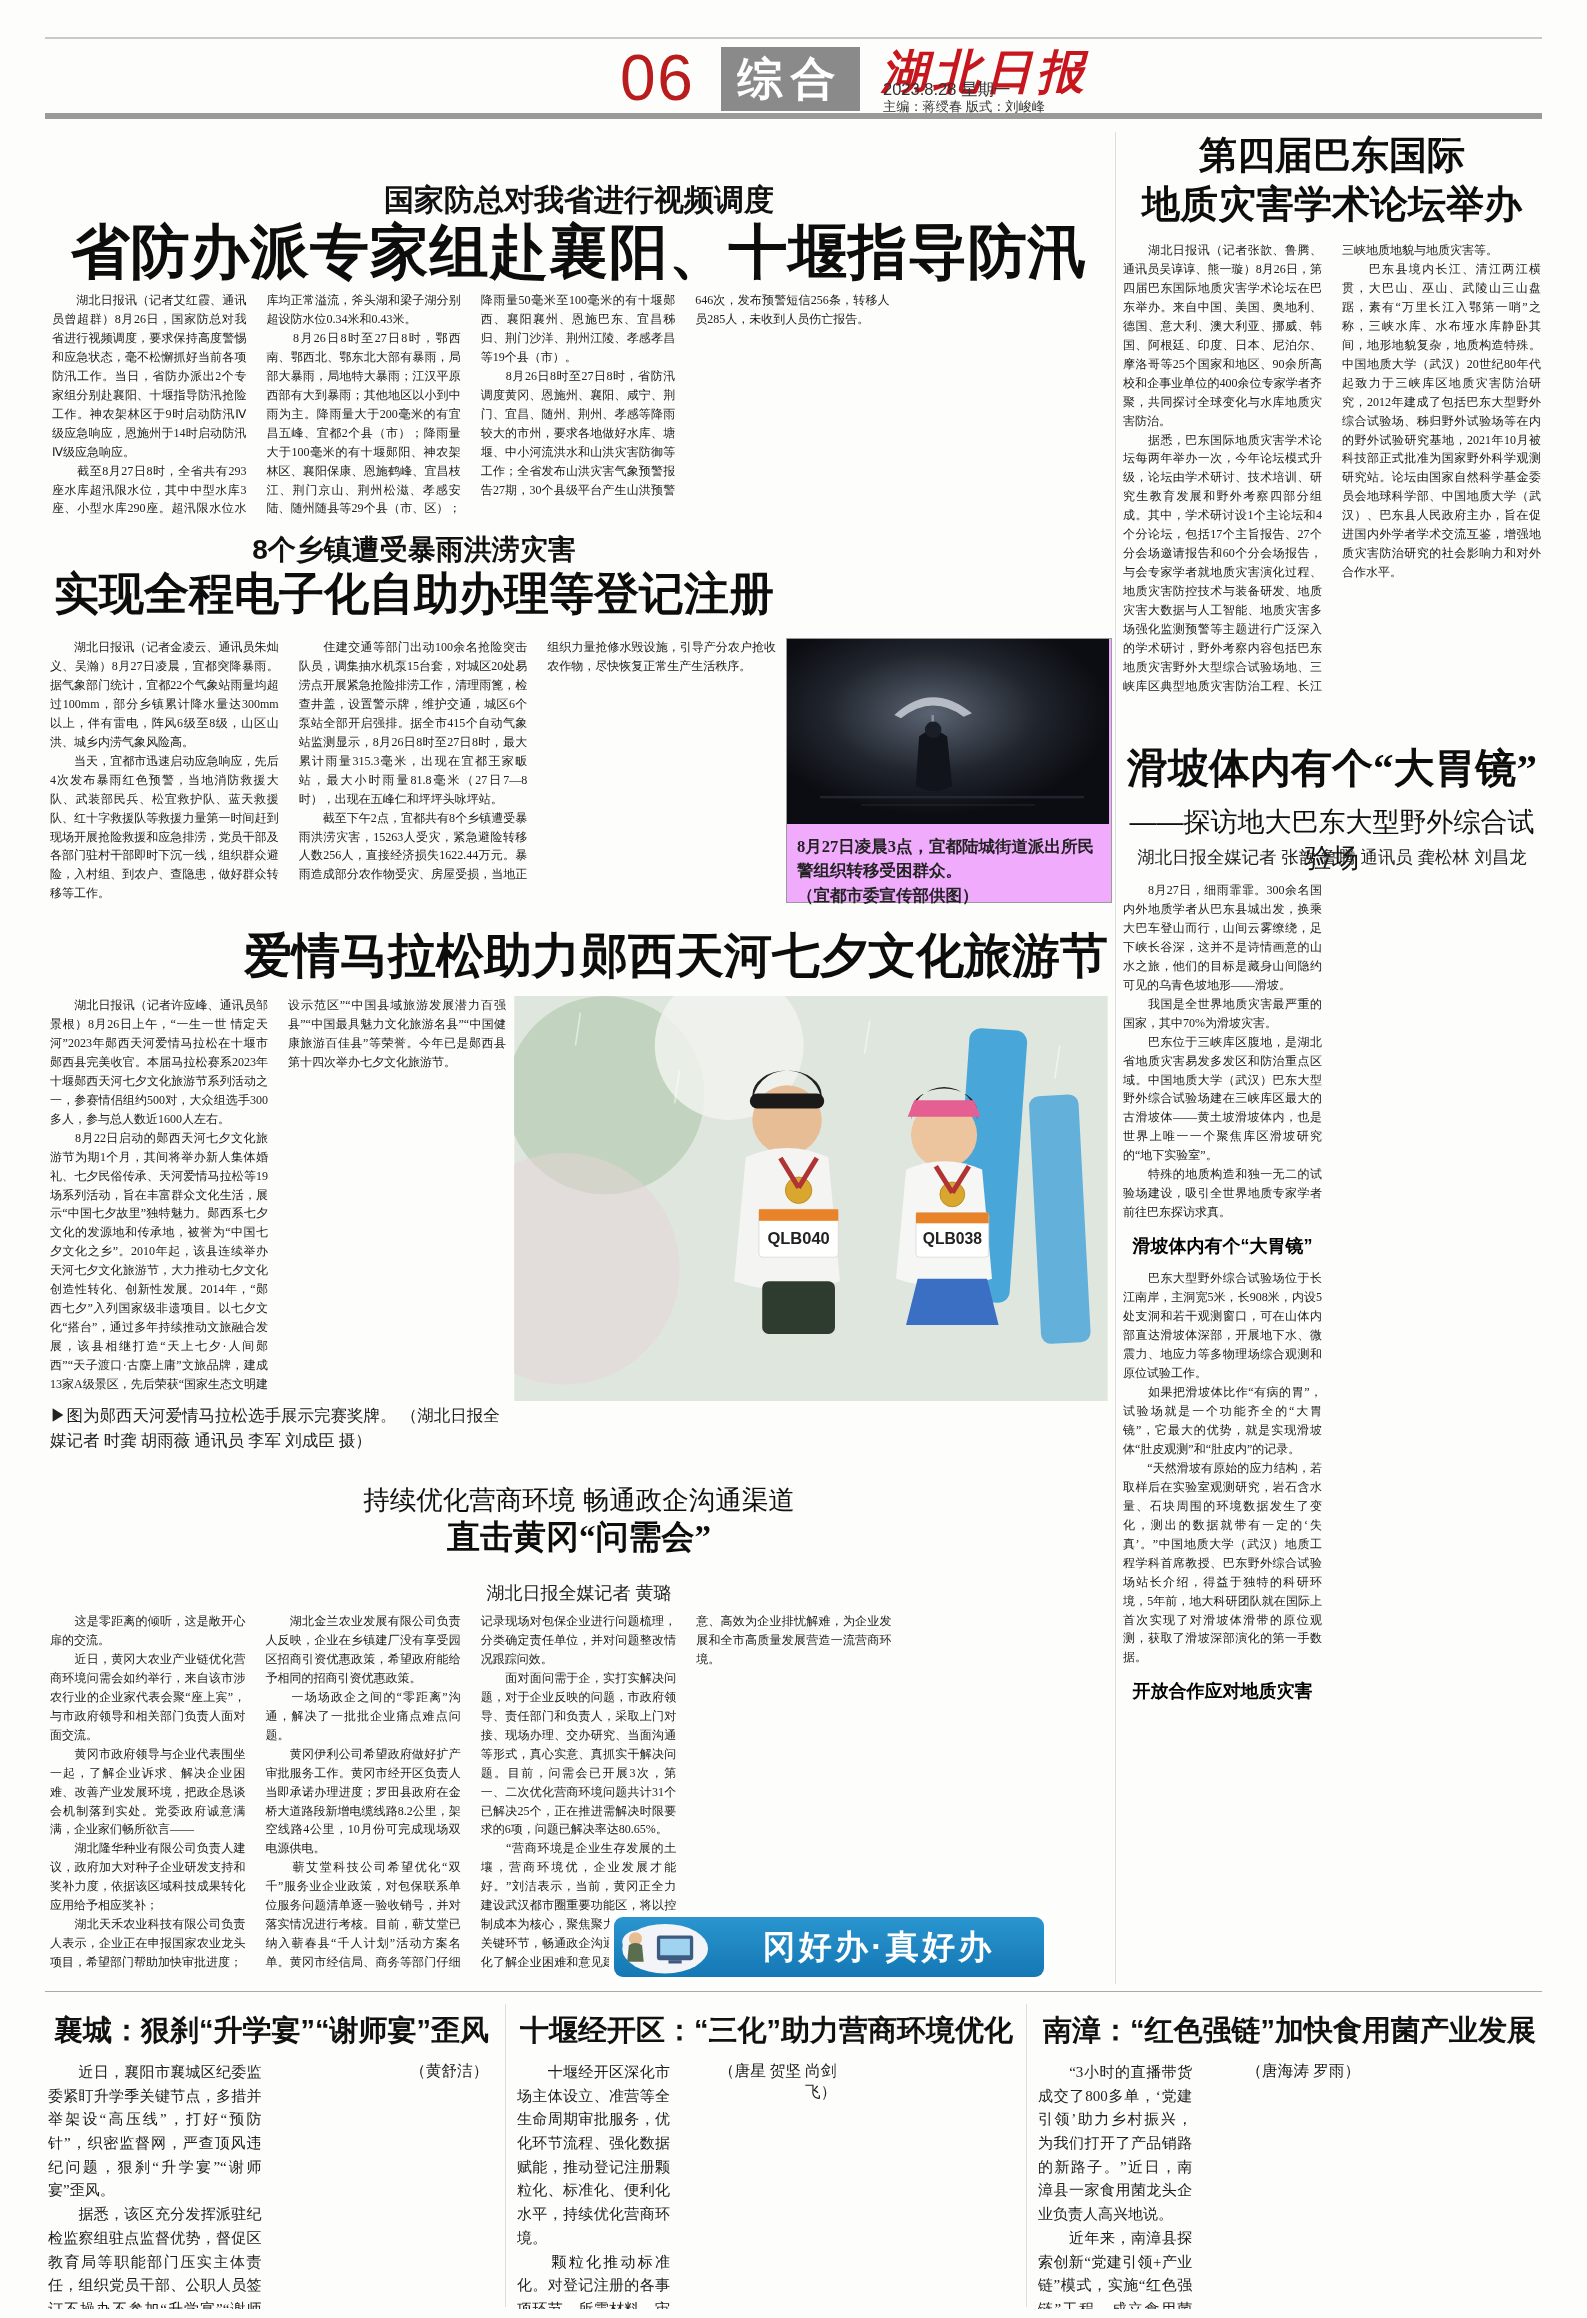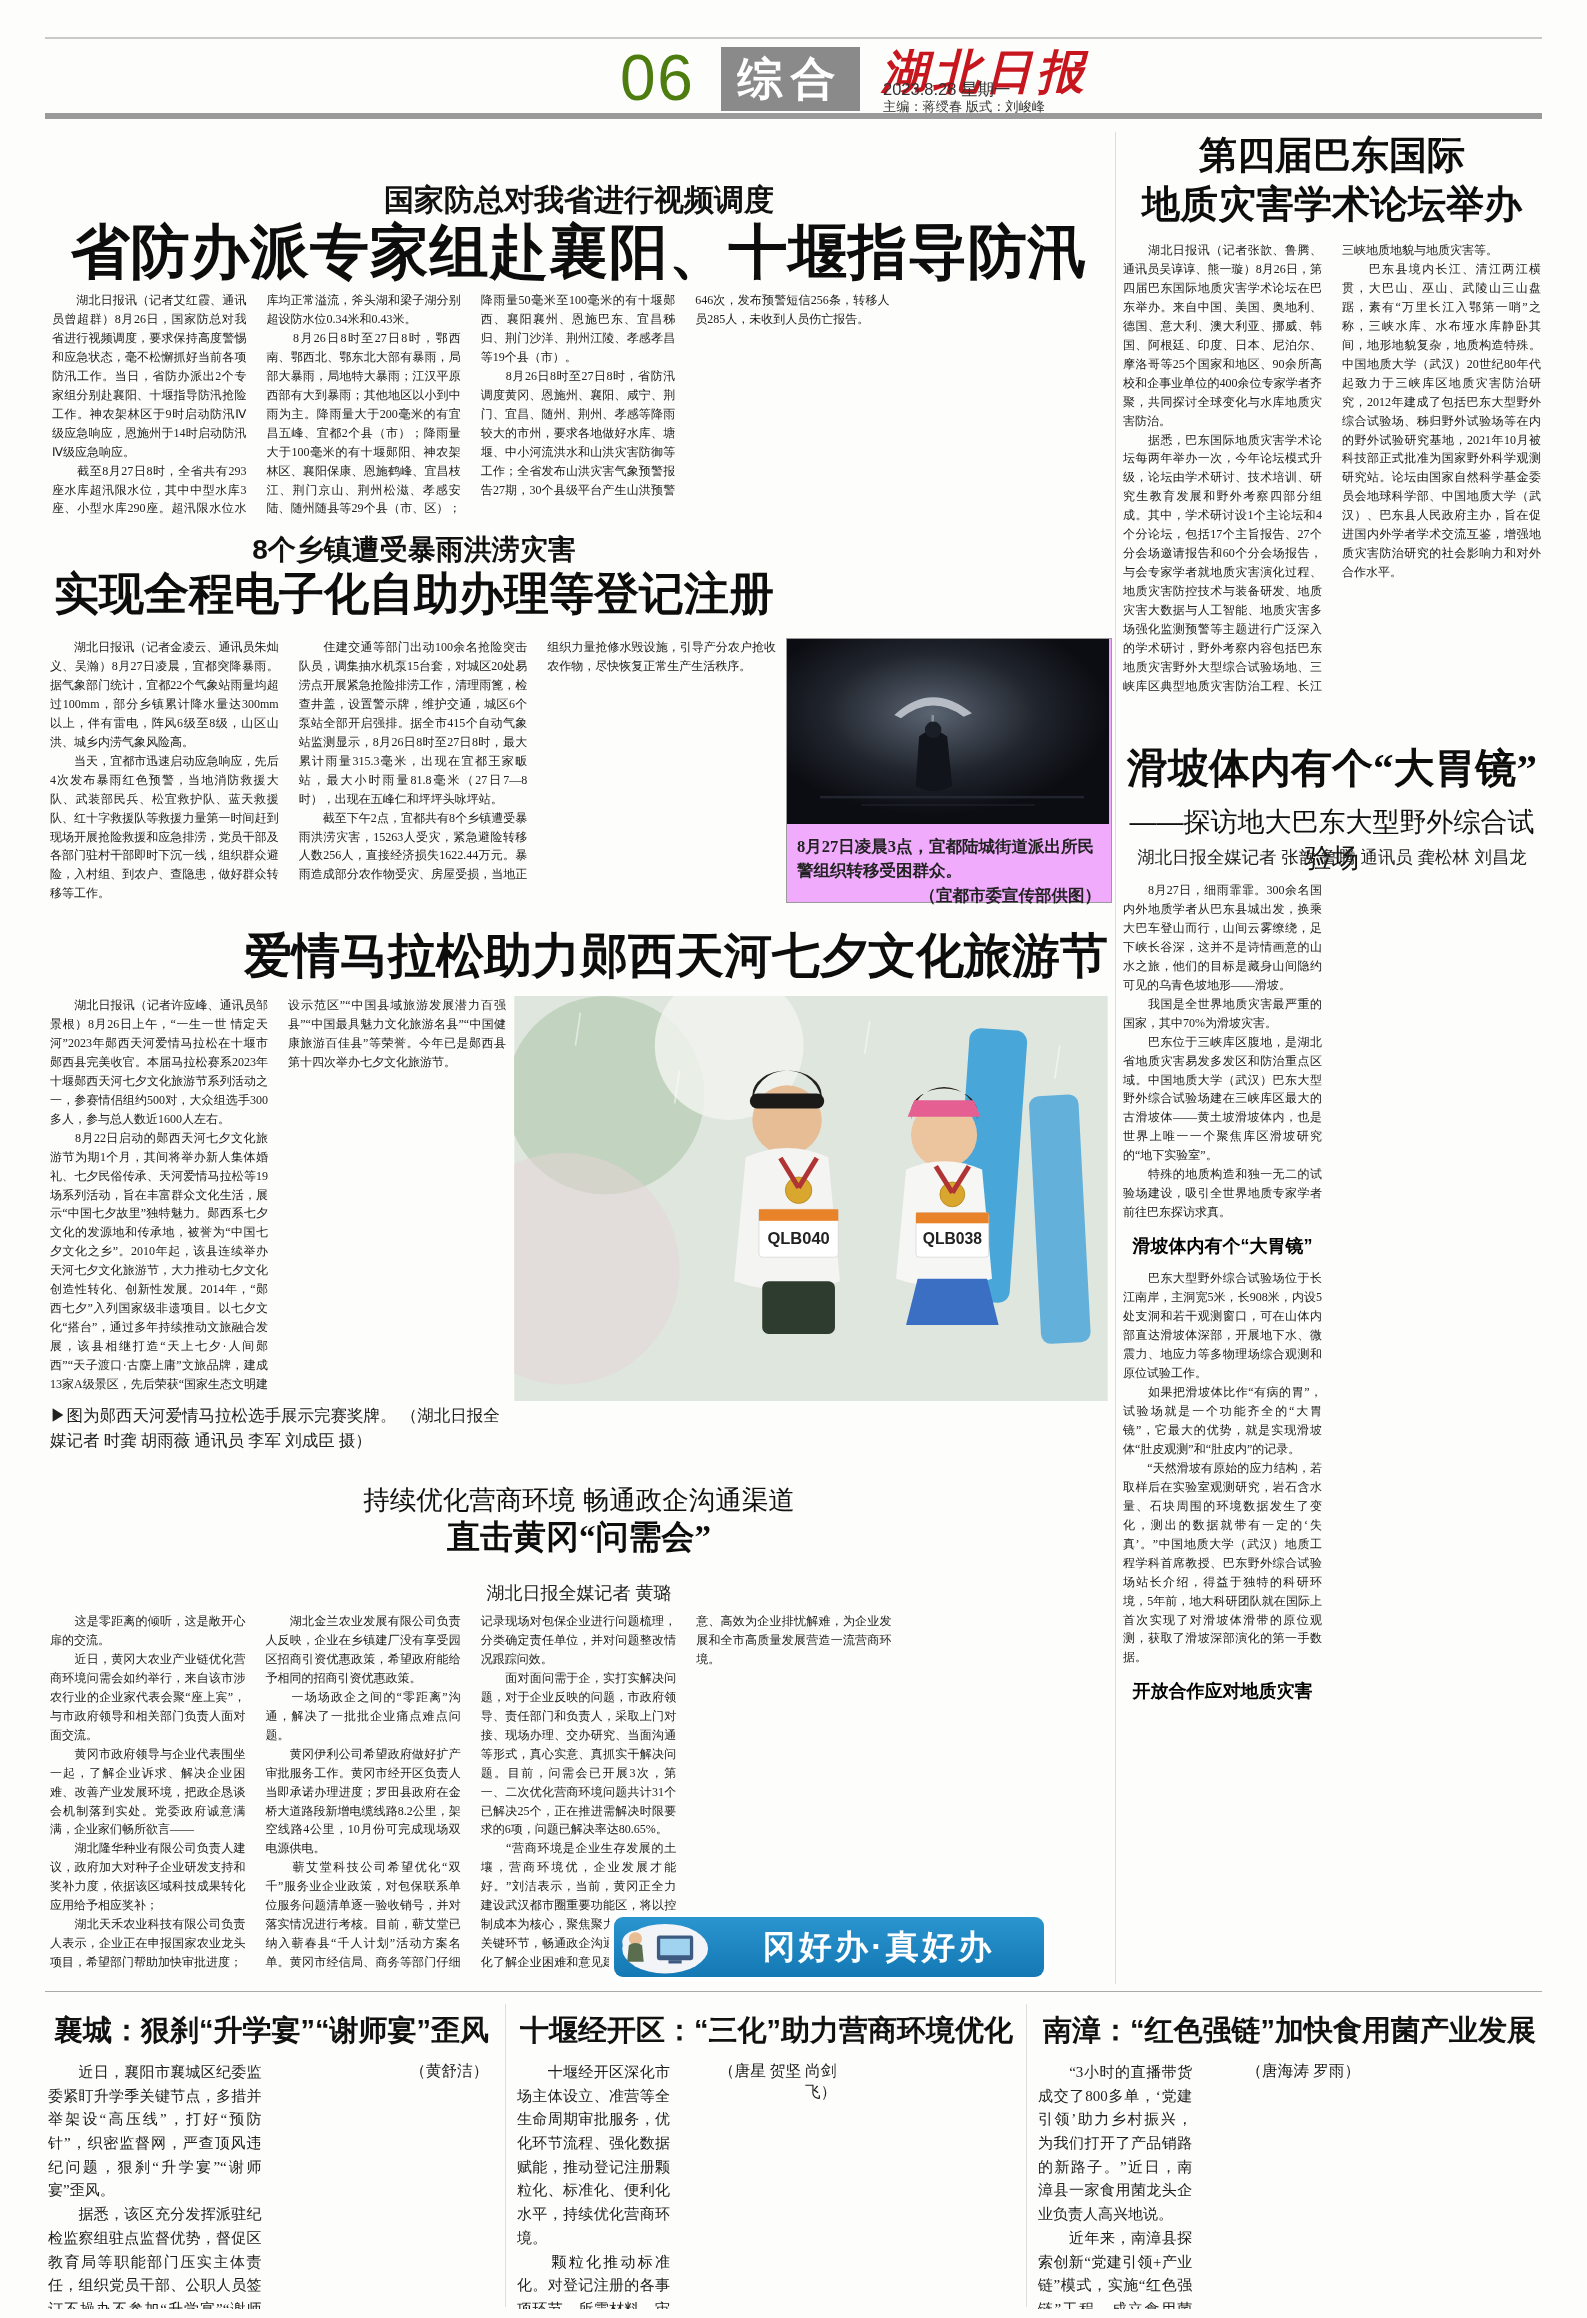--- a/index.html
+++ b/index.html
@@ -23,21 +23,21 @@
           background:linear-gradient(180deg,#2a95cf 0%,#1478b4 100%);box-shadow:0 0 0 5px #fff;}
   .banner-text{flex:1;text-align:center;color:#fff;font-family:"Liberation Sans",sans-serif;
                font-weight:bold;font-size:33px;letter-spacing:3.3px;}
 </style>
 </head>
 <body>
 
 <div id="sheet">
 
   <div class="rule" style="left:45px;top:37px;width:1497px;height:1.7px;"></div>
-  <div class="abs" style="left:620px;top:41px;font-family:'Liberation Sans',sans-serif;font-size:64px;font-weight:300;color:#4d7c0f;letter-spacing:1.7px;">06</div>
+  <div class="abs" style="left:620px;top:41px;font-family:'Liberation Sans',sans-serif;font-size:64px;font-weight:300;color:#b91c1c;letter-spacing:1.7px;">06</div>
   <div class="abs" style="left:721px;top:47px;width:139px;height:64px;background:#8a8a8a;color:#fff;display:flex;align-items:center;justify-content:center;
               font-family:'Liberation Sans',sans-serif;font-size:45px;font-weight:bold;letter-spacing:8.3px;">综合</div>
   <div class="abs" style="left:881px;top:41px;font-family:Liberation Mono, monospace;font-size:47px;font-weight:bold;font-style:italic;color:#c8161e;letter-spacing:5px;">湖北日报</div>
   <div class="abs" style="left:883px;top:79px;font-family:'Liberation Sans',sans-serif;font-size:16.5px;color:#333;">2023.8.28 星期一</div>
   <div class="abs" style="left:883px;top:98px;font-family:'Liberation Sans',sans-serif;font-size:13.2px;color:#333;">主编：蒋绶春 版式：刘峻峰</div>
   <div class="rule" style="left:45px;top:113px;width:1497px;height:5.8px;background:#9a9a9a;"></div>
 
   <div class="rule" style="left:1115px;top:132px;width:0.8px;height:1852px;background:#ddd;"></div>
 
   <div class="abs kicker sanshead" style="left:50px;top:180px;width:1058px;font-size:30px;">国家防总对我省进行视频调度</div>
@@ -64,21 +64,21 @@
       </radialGradient>
       <rect width="390" height="224" fill="url(#glow)"></rect>
       <path d="M130 92 q45 -42 94 -2 l-10 4 q-38 -28 -76 2 z" fill="#c9ced6" opacity="0.85"></path>
       <rect x="175" y="92" width="3" height="30" fill="#8d939c"></rect>
       <path d="M160 118 q16 -14 34 0 l6 60 q-22 12 -44 0 z" fill="#11141a"></path>
       <circle cx="177" cy="110" r="10" fill="#1a1e26"></circle>
       <rect x="40" y="190" width="320" height="3" fill="#2a2f3a" opacity="0.7"></rect>
       <rect x="90" y="200" width="210" height="2" fill="#232833" opacity="0.6"></rect>
     </svg>
     <div class="capt" style="padding:6.6px 10px 0 10px;">8月27日凌晨3点，宜都陆城街道派出所民警组织转移受困群众。</div>
-    <div class="capt" style="padding:0 10px;text-align:right;">（宜都市委宣传部供图）</div>
+    <div class="capt" style="padding:0 10px;text-align:left;">（宜都市委宣传部供图）</div>
   </div>
 
   <div class="abs serifhead" style="left:50px;top:924px;width:1058px;text-align:right;font-size:48px;">爱情马拉松助力郧西天河七夕文化旅游节</div>
   <div class="abs flow cols2" style="left:50px;top:996px;width:456px;height:402px;">　　湖北日报讯（记者许应峰、通讯员邹景根）8月26日上午，“一生一世 情定天河”2023年郧西天河爱情马拉松在十堰市郧西县完美收官。本届马拉松赛系2023年十堰郧西天河七夕文化旅游节系列活动之一，参赛情侣组约500对，大众组选手300多人，参与总人数近1600人左右。
 　　8月22日启动的郧西天河七夕文化旅游节为期1个月，其间将举办新人集体婚礼、七夕民俗传承、天河爱情马拉松等19场系列活动，旨在丰富群众文化生活，展示“中国七夕故里”独特魅力。郧西系七夕文化的发源地和传承地，被誉为“中国七夕文化之乡”。2010年起，该县连续举办天河七夕文化旅游节，大力推动七夕文化创造性转化、创新性发展。2014年，“郧西七夕”入列国家级非遗项目。以七夕文化“搭台”，通过多年持续推动文旅融合发展，该县相继打造“天上七夕·人间郧西”“天子渡口·古麇上庸”文旅品牌，建成13家A级景区，先后荣获“国家生态文明建设示范区”“中国县域旅游发展潜力百强县”“中国最具魅力文化旅游名县”“中国健康旅游百佳县”等荣誉。今年已是郧西县第十四次举办七夕文化旅游节。</div>
 
   <div class="abs" style="left:514px;top:996px;width:594px;height:405px;">
     <svg width="594" height="405" viewBox="0 0 718 490">
       <rect width="718" height="490" fill="#dfe6de"></rect>
       <circle cx="110" cy="120" r="120" fill="#a9c4a6" opacity="0.55"></circle>

